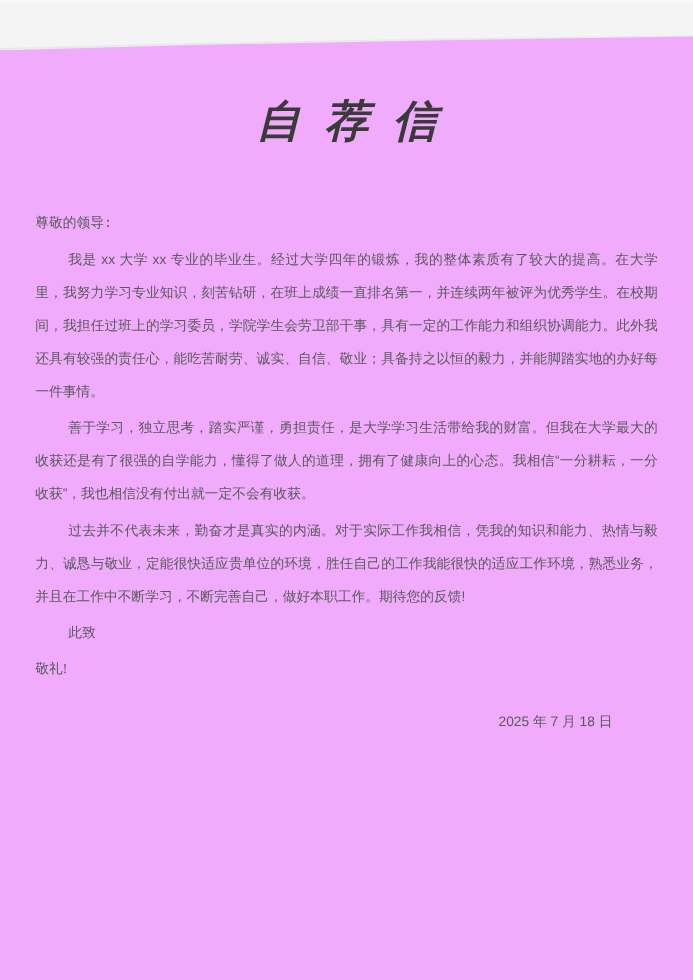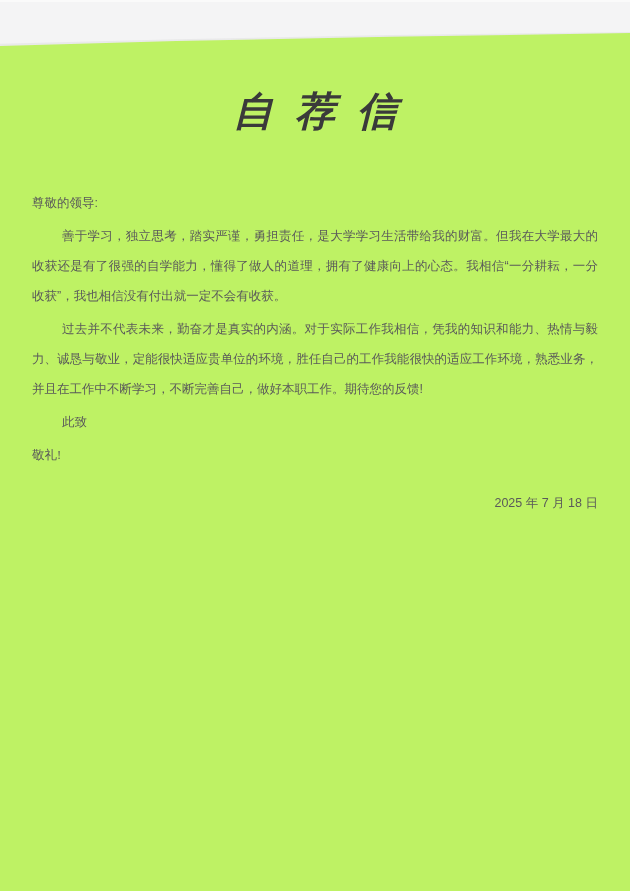--- a/index.html
+++ b/index.html
@@ -4,21 +4,21 @@
 <style>
   html, body {
     margin: 0;
     padding: 0;
     background: #ffffff;
   }
   .page {
     position: relative;
     width: 630px;
     height: 891px;
-    background: #bef264;
+    background: #f0abfc;
     overflow: hidden;
     font-family: "Liberation Sans", sans-serif;
   }
   
   .top-band-shadow {
     position: absolute;
     top: 0; left: 0;
     width: 630px; height: 46px;
     background: #e9e9ea;
     clip-path: polygon(0 0, 100% 0, 100% 72%, 62% 80%, 28% 89%, 0 100%);
@@ -61,20 +61,21 @@
     font-size: 12.5px;
     line-height: 30px;
     color: #5a5a5a;
     text-align: justify;
   }
   .letter-body p {
     margin: 0 0 3px 0;
   }
   .salutation {
     text-indent: 0;
+    font-family: Liberation Mono, monospace;
   }
   .para {
     text-indent: 30px;
   }
   .cizhi {
     text-indent: 30px;
   }
   .jingli {
     text-indent: 0;
     font-family: Liberation Serif, serif;
@@ -85,39 +86,39 @@
     text-align: center;
     color: #5a5a5a;
     font-size: 12.5px;
   }
   .signature .signer {
     line-height: 30px;
   }
   .signature .date {
     margin-top: 7px;
     line-height: 30px;
-    text-align: right;
   }
 </style>
 </head>
 <body>
 
 <div class="page">
 
   <div class="top-band-shadow"></div>
   <div class="top-band"></div>
 
   <h1 class="title">自荐信</h1>
 
   <div class="letter-body">
 
     <p class="salutation">尊敬的领导:</p>
 
 
 
+    <p class="para">我是 xx 大学 xx 专业的毕业生。经过大学四年的锻炼，我的整体素质有了较大的提高。在大学里，我努力学习专业知识，刻苦钻研，在班上成绩一直排名第一，并连续两年被评为优秀学生。在校期间，我担任过班上的学习委员，学院学生会劳卫部干事，具有一定的工作能力和组织协调能力。此外我还具有较强的责任心，能吃苦耐劳、诚实、自信、敬业；具备持之以恒的毅力，并能脚踏实地的办好每一件事情。</p>
 
     <p class="para">善于学习，独立思考，踏实严谨，勇担责任，是大学学习生活带给我的财富。但我在大学最大的收获还是有了很强的自学能力，懂得了做人的道理，拥有了健康向上的心态。我相信“一分耕耘，一分收获”，我也相信没有付出就一定不会有收获。</p>
 
     <p class="para">过去并不代表未来，勤奋才是真实的内涵。对于实际工作我相信，凭我的知识和能力、热情与毅力、诚恳与敬业，定能很快适应贵单位的环境，胜任自己的工作我能很快的适应工作环境，熟悉业务，并且在工作中不断学习，不断完善自己，做好本职工作。期待您的反馈!</p>
 
     <p class="cizhi">此致</p>
 
     <p class="jingli">敬礼!</p>
 
     <div class="signature">

